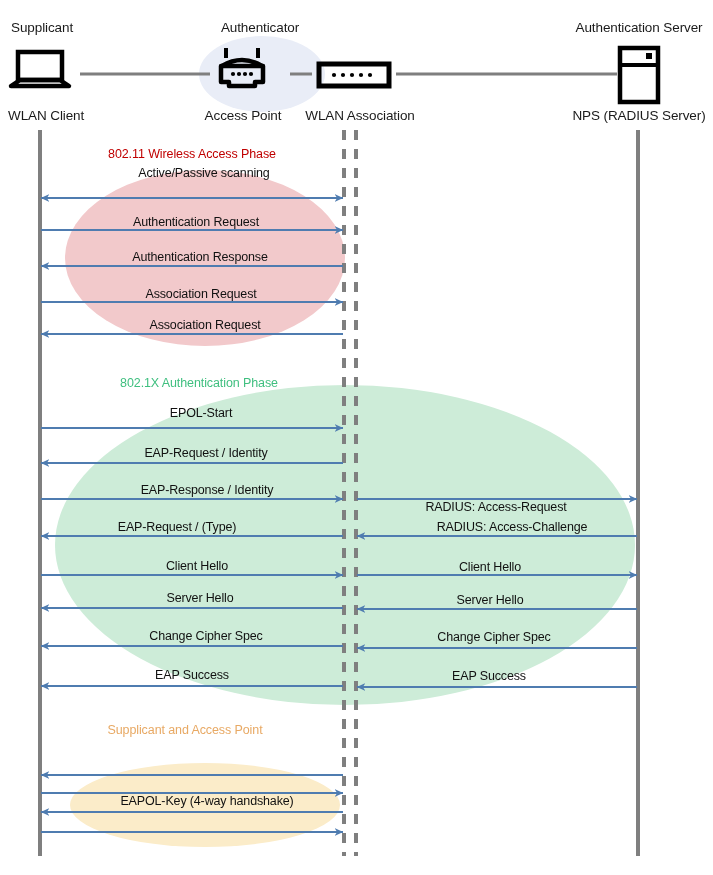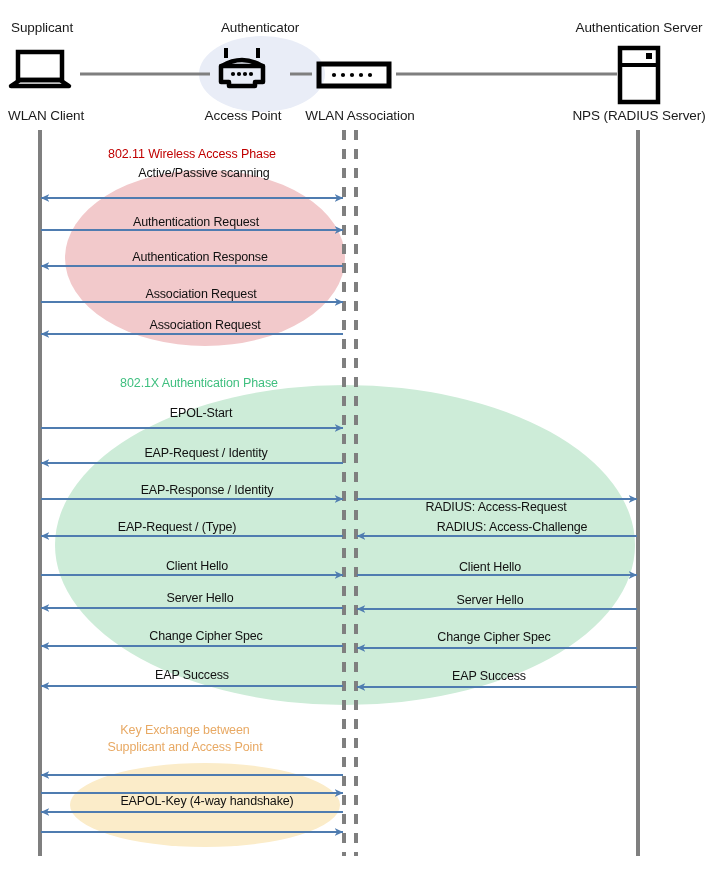--- a/index.html
+++ b/index.html
@@ -168,21 +168,20 @@
     <line x1="41" y1="793" x2="343" y2="793" stroke="#4f7cb0" stroke-width="2" marker-end="url(#arrR)"></line>
     <line x1="41" y1="812" x2="343" y2="812" stroke="#4f7cb0" stroke-width="2" marker-start="url(#arrL)"></line>
     <line x1="41" y1="832" x2="343" y2="832" stroke="#4f7cb0" stroke-width="2" marker-end="url(#arrR)"></line>
   </svg>
 
   <div class="phase-title" style="left:192px; top:147px; transform:translateX(-50%); color:#c00000;">802.11 Wireless Access Phase</div>
 
   <div class="phase-title" style="left:199px; top:376px; transform:translateX(-50%); color:#3fbf7f;">802.1X Authentication Phase</div>
 
   <div class="phase-title multiline" style="left:185px; top:722px; transform:translateX(-50%); color:#e8a964;">
-    <div>Key Exchange between</div>
     <div>Supplicant and Access Point</div>
   </div>
 
   <div class="msg-label" style="left:204px; top:166px; transform:translateX(-50%);text-align:right;">Active/Passive scanning</div>
   <div class="msg-label" style="left:196px; top:215px; transform:translateX(-50%);">Authentication Request</div>
   <div class="msg-label" style="left:200px; top:250px; transform:translateX(-50%);">Authentication Response</div>
   <div class="msg-label" style="left:201px; top:287px; transform:translateX(-50%);">Association Request</div>
   <div class="msg-label" style="left:205px; top:318px; transform:translateX(-50%);">Association Request</div>
 
   <div class="msg-label" style="left:201px; top:406px; transform:translateX(-50%);">EPOL-Start</div>

